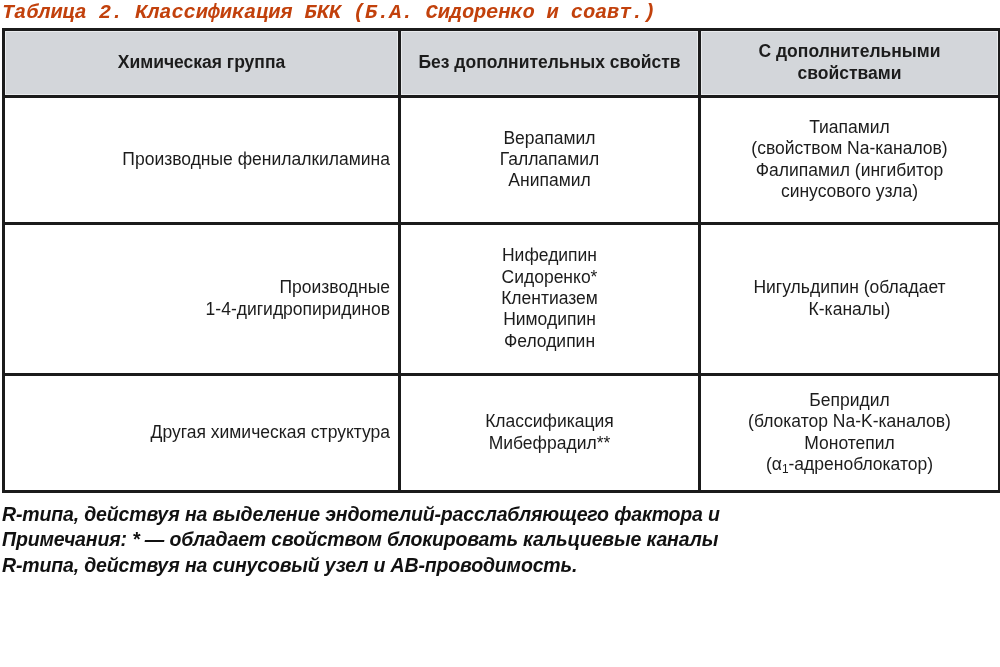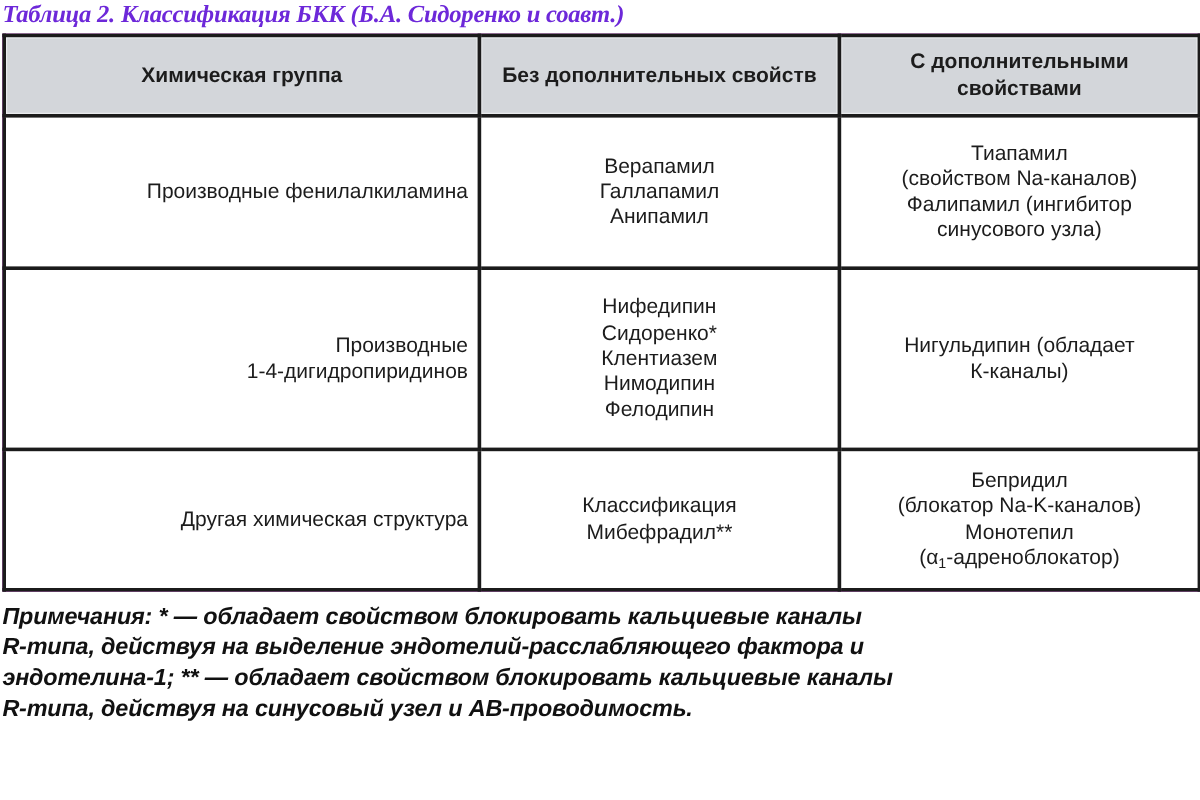--- a/index.html
+++ b/index.html
@@ -20,41 +20,41 @@
   .page {
     position: relative;
     width: 1000px;
     height: 667px;
     box-sizing: border-box;
     padding: 0;
   }
 
   
   .table-title {
-    font-family: Liberation Serif, serif;
+    font-family: Liberation Mono, monospace;
     font-weight: bold;
     font-style: italic;
     font-size: 20.5px;
     letter-spacing: -0.2px;
     line-height: 1.05;
-    color: #6d28d9;
+    color: #c2410c;
     padding: 2px 0 4px 2px;
     white-space: nowrap;
   }
 
   
   .tbl-wrap {
     padding: 0 2px 0 2px;
   }
   table.classification {
     border-collapse: collapse;
     table-layout: fixed;
     width: 996px;
     border: 3px solid #1b1b1b;
-    background: #a21caf;
+    background: #b91c1c;
   }
   table.classification col.c1 { width: 396px; }
   table.classification col.c2 { width: 300px; }
   table.classification col.c3 { width: 300px; }
 
   table.classification th,
   table.classification td {
     border: 3px solid #1b1b1b;
     vertical-align: middle;
     padding: 6px 8px;
@@ -184,19 +184,18 @@
             <span>Монотепил</span>
             <span id="alpha-note">(α<sub class="sub1">1</sub>-адреноблокатор)</span>
           </td>
         </tr>
 
       </tbody>
     </table>
   </div>
 
   <div class="notes">
+    <p>R-типа, действуя на выделение эндотелий-расслабляющего фактора и</p>
     <p>Примечания: * — обладает свойством блокировать кальциевые каналы</p>
-    <p>R-типа, действуя на выделение эндотелий-расслабляющего фактора и</p>
-    <p>эндотелина-1; ** — обладает свойством блокировать кальциевые каналы</p>
     <p>R-типа, действуя на синусовый узел и АВ-проводимость.</p>
   </div>
 
 </div>
 
 </body></html>

